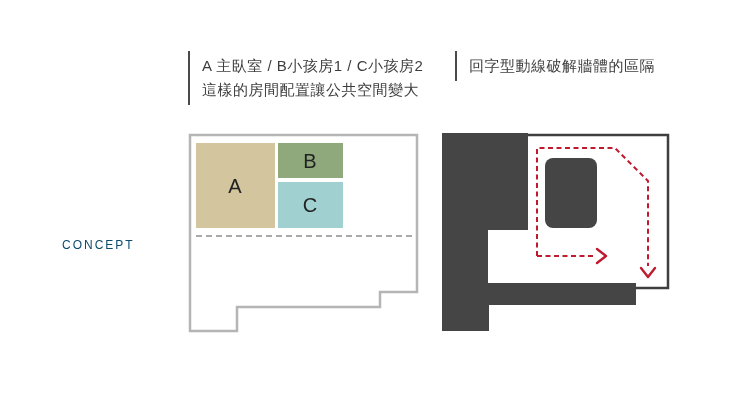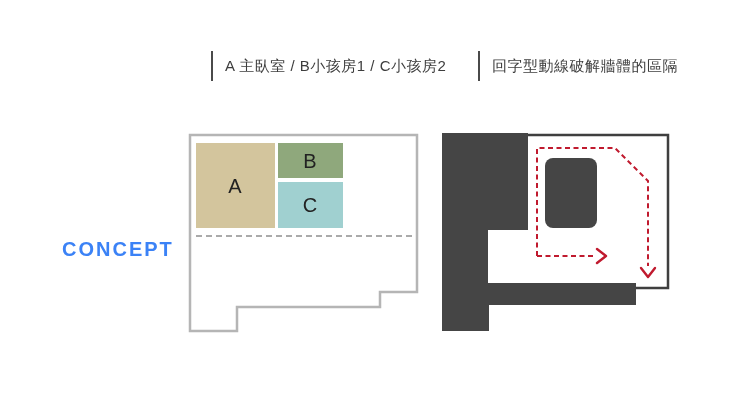--- a/index.html
+++ b/index.html
@@ -5,49 +5,49 @@
   html,body{margin:0;padding:0;background:#fff;}
   #canvas{
     position:relative;
     width:750px;height:416px;
     background:#ffffff;
     overflow:hidden;
     font-family:"Liberation Sans","DejaVu Sans",sans-serif;
   }
   .concept{
     position:absolute;left:62px;top:238px;
-    font-size:20px;font-weight:bold;color:#3b82f6;
+    font-size:12px;font-weight:normal;color:#0c4a6e;
     letter-spacing:2px;
   }
   .note{
     position:absolute;top:51px;
     border-left:2px solid #4a4a4a;
     padding:3px 0 3px 12px;
     font-size:15px;line-height:24px;color:#3d3d3d;
     letter-spacing:0.5px;
     white-space:nowrap;
-    margin-left:23px;
   }
   .note-left{left:188px;}
   .note-right{left:455px;}
   svg{position:absolute;left:0;top:0;}
   .room-letter{
     font-family:"Liberation Sans","DejaVu Sans",sans-serif;
     font-size:20px;fill:#222222;
   }
 </style>
 </head>
 <body>
 
 <div id="canvas">
 
   <div class="concept">CONCEPT</div>
 
   <div class="note note-left">
     <div>A 主臥室 / B小孩房1 / C小孩房2</div>
+    <div>這樣的房間配置讓公共空間變大</div>
   </div>
 
   <div class="note note-right">
     <div>回字型動線破解牆體的區隔</div>
   </div>
 
   <svg width="750" height="416" viewBox="0 0 750 416">
 
     <g>
       <path d="M190,135 H417 V292 H380 V307 H237 V331 H190 Z" fill="#ffffff" stroke-width="2.5" stroke-linejoin="miter" stroke="#b5b5b5"></path>

